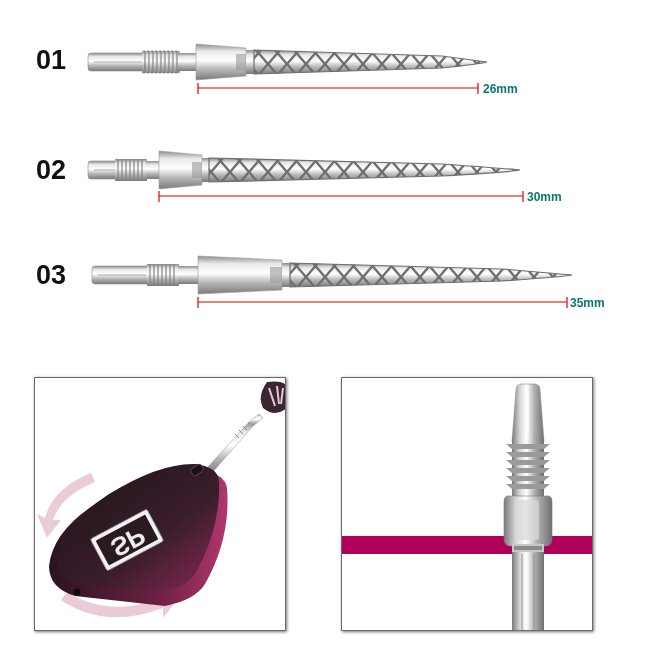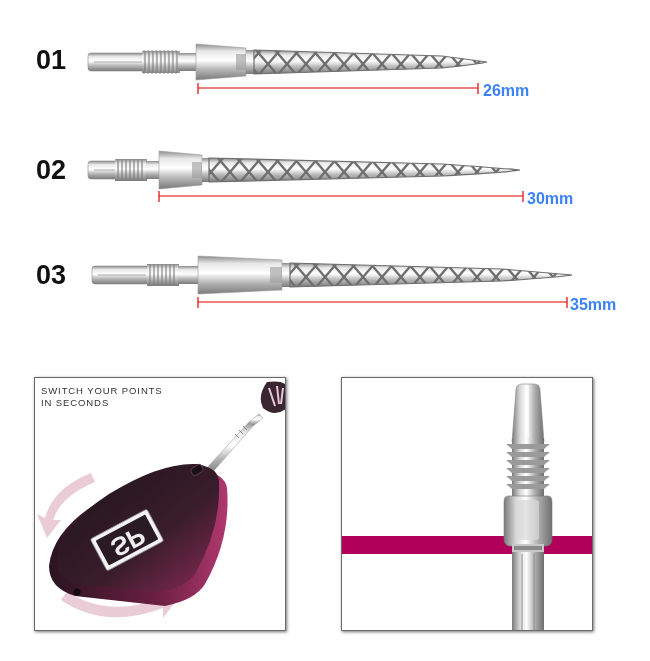--- a/index.html
+++ b/index.html
@@ -7,21 +7,21 @@
   body { position: relative; font-family: "Liberation Sans", sans-serif; }
 
   .row { position: absolute; left: 2px; width: 540px; height: 80px; }
   .row-num {
     position: absolute; left: 34px; font-family: "Liberation Sans", sans-serif;
     font-weight: bold; font-size: 27px; color: #111; letter-spacing: 0px;
   }
   .point-svg { position: absolute; left: 0; top: 0; }
   .dim-label {
     position: absolute; font-family: "Liberation Sans", sans-serif;
-    font-weight: bold; font-size: 16px; color: #3b82f6;
+    font-weight: bold; font-size: 12px; color: #0f766e;
   }
 
   .panel {
     position: absolute; top: 377px; width: 252px; height: 254px;
     border: 1px solid #6a6a6a; background: #fff;
     box-shadow: 1px 1px 3px rgba(0,0,0,0.55);
     overflow: hidden;
   }
   .panel-text {
     position: absolute; left: 6px; top: 7px;
@@ -158,22 +158,20 @@
     <path d="M162 86 Q184 90 184 104 Q186 150 160 196 Q150 210 124 214 L42 206 Q20 200 22 180 Q28 146 74 116 Q126 84 162 86 Z" fill="url(#toolBody)"></path>
     <rect x="156" y="88" width="12" height="8" rx="3" transform="rotate(-35 162 92)" fill="#1a1014" stroke="#5a3a48" stroke-width="1"></rect>
 
     <g transform="translate(92 162) rotate(-28)">
       <rect x="-32" y="-18" width="64" height="36" rx="2" fill="#f2f2f2" stroke="#999" stroke-width="0.8"></rect>
       <rect x="-28" y="-14" width="56" height="28" rx="1" fill="#2a1a22"></rect>
       <text x="0" y="9" text-anchor="middle" font-family="Liberation Sans, sans-serif" font-weight="bold" font-size="26" fill="#eeeeee" transform="scale(1 -1) translate(0 -2)">SP</text>
     </g>
     <circle cx="42" cy="214" r="3.5" fill="#100a0d"></circle>
   </svg>
-  <div class="panel-text">SWITCH YOUR POINTS
-IN SECONDS</div>
 </div>
 
 <div class="panel" style="left:341px;">
   <svg width="252" height="254">
 
     <rect x="0" y="158" width="252" height="18" fill="#b0005a"></rect>
 
     <path d="M174 12 Q174 6 180 6 L192 6 Q198 6 198 12 L202 64 L170 64 Z" fill="url(#steelV)" stroke="#888" stroke-width="0.6"></path>
     <line x1="186" y1="8" x2="186" y2="64" stroke="#ffffff" stroke-width="1.5" opacity="0.7"></line>
 

